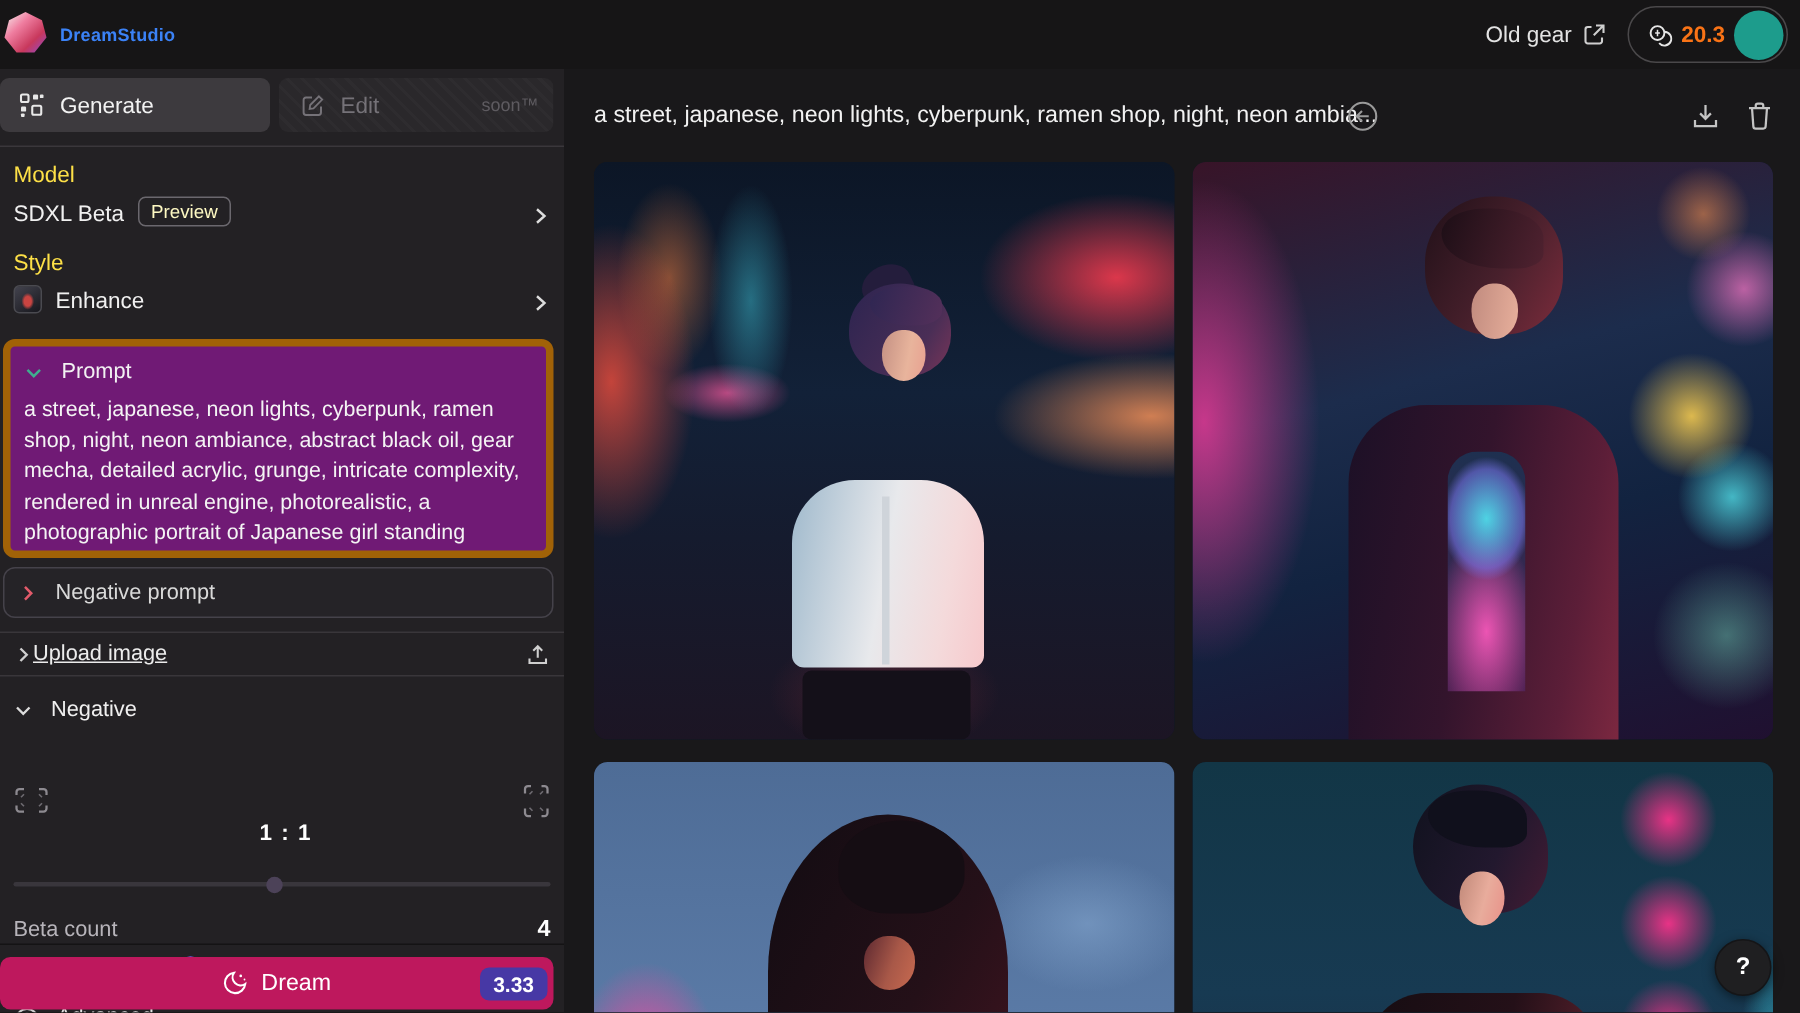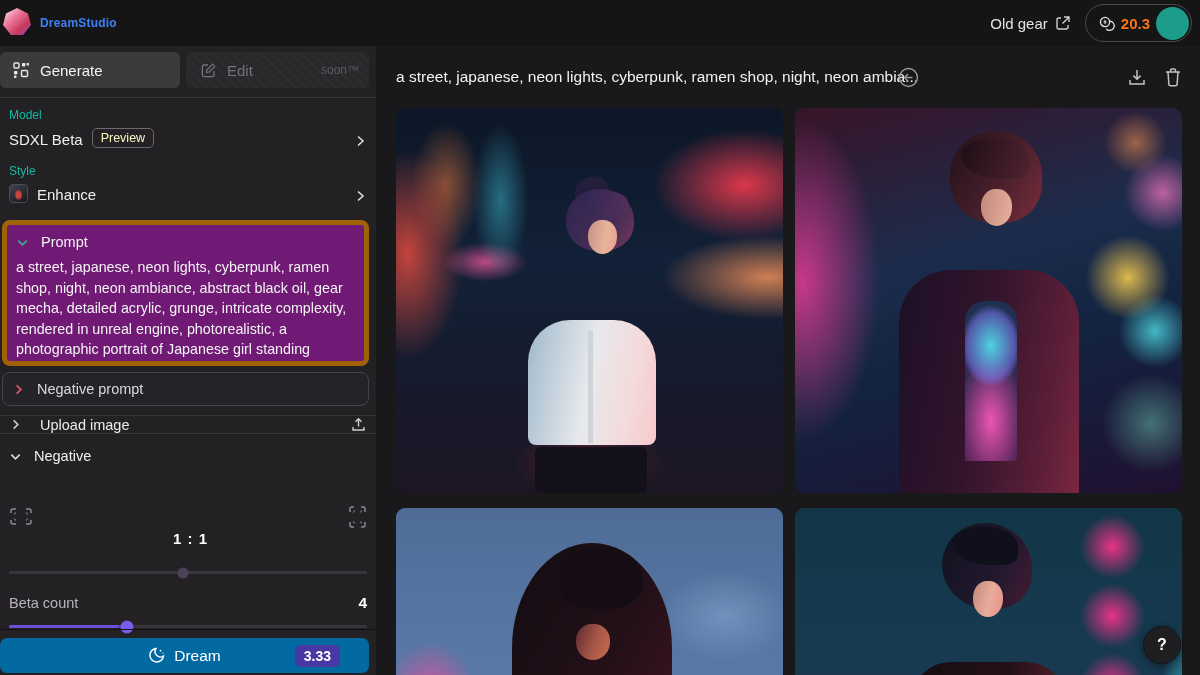--- a/index.html
+++ b/index.html
@@ -22,38 +22,38 @@
   
   .sidebar { position:absolute; left:0; top:46px; width:376px; height:629px; background:#232124; z-index:20; }
   .tabs { display:flex; gap:6px; padding:6px 7px 0 0; height:46px; }
   .tab { display:flex; align-items:center; gap:10px; font-size:15px; height:36px; border-radius:6px; }
   .tab-generate { width:180px; background:#3d3a3e; color:#f2f2f2; padding-left:13px; font-weight:500; cursor:pointer; }
   .tab-edit { flex:1; background:#2a282b; color:#757278; padding:0 10px 0 14px; position:relative;
     background-image:repeating-linear-gradient(45deg, rgba(255,255,255,.02) 0 2px, transparent 2px 7px); }
   .tab-edit .soon { margin-left:auto; font-size:12px; color:#5e5b60; }
   .tabs-divider { border-bottom:1px solid #3a373b; margin-top:5px; }
 
-  .side-label { color:#14b8a6; font-size:12px; padding:10px 9px 0 9px; }
+  .side-label { color:#fde047; font-size:15px; padding:10px 9px 0 9px; }
   .side-row { display:flex; align-items:flex-end; padding:6px 9px; color:#f0f0f0; font-size:15px; cursor:pointer; }
   .side-row .chev-right-end { margin-left:auto; }
   .preview-badge { border:1px solid #6b686e; border-radius:5px; color:#fef9c3; font-size:12.5px;
     padding:2px 8px; margin-left:9px; }
   .style-thumb { width:19px; height:19px; border-radius:4px; margin-right:9px;
     background: radial-gradient(6px 8px at 50% 58%, #c94441 0 40%, transparent 70%),
                 linear-gradient(145deg,#43434e,#17171d); border:1px solid #4a4a50; }
 
   .prompt-box { margin:11px 7px 0 2px; border:5px solid #a16207; border-radius:8px; background:#701a75;
     padding:9px 9px 10px 9px; height:146px; }
   .prompt-head { display:flex; align-items:center; gap:12px; color:#f2f2f2; font-size:14.5px; cursor:pointer; }
   .prompt-text { margin-top:7px; color:#f4f4f4; font-size:14.3px; line-height:20.5px; cursor:text; }
   .neg-box { margin:6px 7px 0 2px; border:1px solid #45424a; border-radius:8px; background:#252327;
     height:34px; display:flex; align-items:center; gap:12px; padding:0 9px; color:#d9d9d9; font-size:14.5px; cursor:pointer; }
 
   .upload-row { margin-top:9px; border-top:1px solid #39363a; border-bottom:1px solid #39363a;
-    height:19px; display:flex; align-items:center; gap:18px; padding:0 9px; color:#ececec; font-size:14.5px; cursor:pointer; }
+    height:30px; display:flex; align-items:center; gap:0; padding:0 9px; color:#ececec; font-size:14.5px; cursor:pointer;text-decoration:underline; }
   .upload-row .up-icon { margin-left:auto; }
   .settings-row { height:32px; display:flex; align-items:center; gap:12px; padding:0 9px; margin-top:6px;
     color:#f0f0f0; font-size:14.5px; cursor:pointer; }
 
   .aspect-row { display:flex; align-items:center; padding:14px 9px 0 9px; }
   .aspect-value { flex:1; text-align:center; color:#fff; font-size:15px; font-weight:700; letter-spacing:1px;margin-top:44px; }
   .slider { position:relative; height:3px; background:#39363c; margin:0 9px; border-radius:2px; }
   .slider.aspect-slider { margin-top:24px; }
   .slider .thumb { position:absolute; top:50%; transform:translate(-50%,-50%); border-radius:50%; }
   .aspect-thumb { left:48.5%; width:11px; height:11px; background:#4c4258; }
@@ -61,24 +61,24 @@
   .count-label { color:#b7b4ba; font-size:14.5px; }
   .count-value { margin-left:auto; color:#fff; font-size:15.5px; font-weight:700; }
   .count-slider { margin-top:13px; }
   .count-fill { position:absolute; left:0; top:0; height:3px; width:33%; background:#6a4ed6; border-radius:2px; }
   .count-thumb { left:33%; width:13px; height:13px; background:#7a5ce8; box-shadow:0 0 0 2px #23212455; }
 
   .advanced-row { display:flex; align-items:center; gap:11px; padding:0 9px; height:34px; margin-top:16px;
     color:#e5e5e5; font-size:14.5px; cursor:pointer; }
   .bottom-divider { position:absolute; left:0; bottom:45px; width:376px; border-bottom:1px solid #141314; }
 
-  .dream-btn { position:absolute; left:0; bottom:2px; width:369px; height:35px; background:#0369a1;
+  .dream-btn { position:absolute; left:0; bottom:2px; width:369px; height:35px; background:#be185d;
     border:none; border-radius:7px; display:flex; align-items:center; justify-content:center; gap:9px;
     color:#fff; font-size:15.5px; font-weight:500; cursor:pointer; font-family:"Liberation Sans",sans-serif; }
-  .dream-cost { position:absolute; right:29px; top:50%; transform:translateY(-50%); background:#4738a5;
+  .dream-cost { position:absolute; right:4px; top:50%; transform:translateY(-50%); background:#4738a5;
     border-radius:6px; padding:3px 9px; font-size:14px; font-weight:600; color:#fff; }
 
   
   .main-head { position:absolute; left:376px; top:46px; width:824px; height:62px; display:flex; align-items:center; }
   .main-title { margin-left:20px; color:#f2f2f2; font-size:15.5px; max-width:490px; white-space:nowrap; }
   .back-circ { margin-left:12px; cursor:pointer; display:flex; }
   .head-actions { position:absolute; right:18px; top:0; height:62px; display:flex; align-items:center; gap:17px; }
   .head-actions svg { cursor:pointer; }
 
   .gen-img { position:absolute; width:387px; height:385px; border-radius:9px; overflow:hidden; background:#0d1626; }

